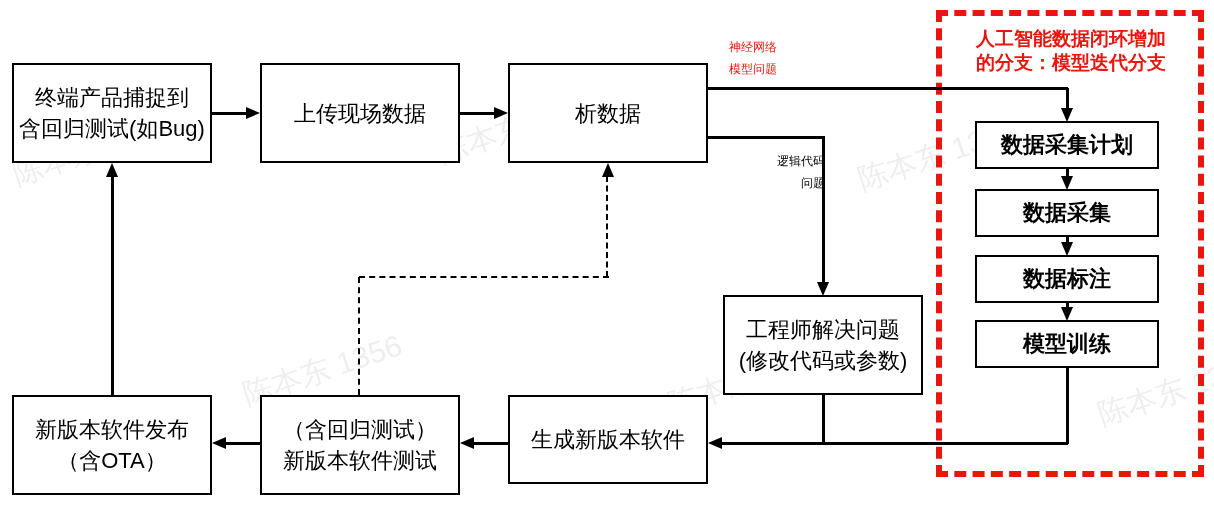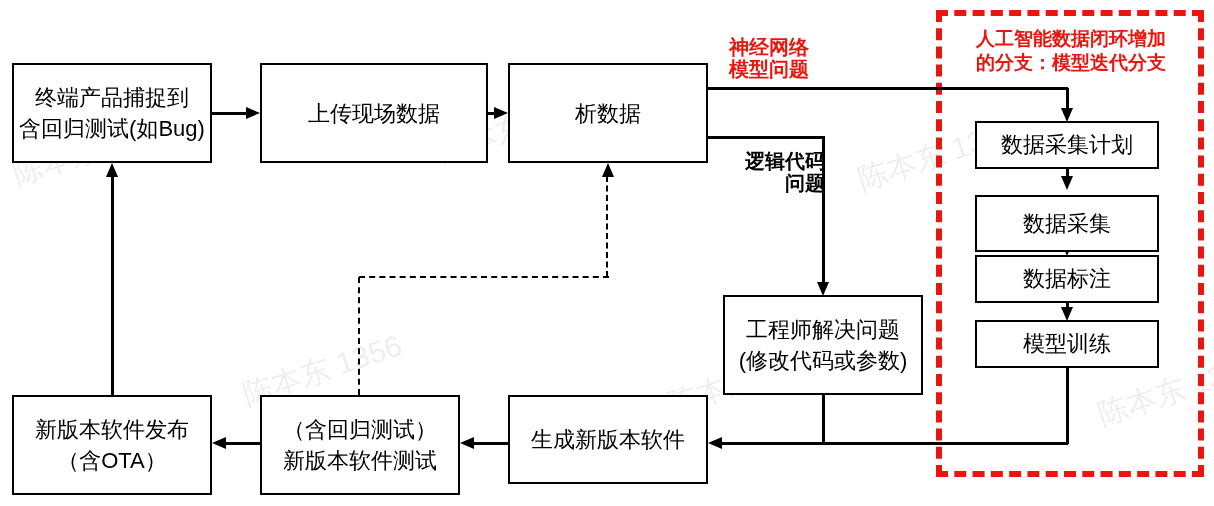--- a/index.html
+++ b/index.html
@@ -8,21 +8,21 @@
   .canvas {
     position:relative; width:1214px; height:506px; background:#ffffff;
     overflow:hidden;
   }
   
   .node {
     position:absolute; background:#ffffff; border:2.5px solid #000;
     display:flex; flex-direction:column; justify-content:center; align-items:center;
     text-align:center; font-size:22px; line-height:31px; color:#000;
   }
-  .node-sm { line-height:28px; }
+  .node-sm { line-height:28px;font-weight:bold; }
   
   .hl { position:absolute; height:2.5px; background:#000; }
   .vl { position:absolute; width:2.5px; background:#000; }
   
   .dvl { position:absolute; width:0; border-left:2.5px dashed #000; }
   .dhl { position:absolute; height:0; border-top:2.5px dashed #000; }
   
   .ah { position:absolute; width:0; height:0; }
   .ah-right { border-top:6px solid transparent; border-bottom:6px solid transparent; border-left:14px solid #000; }
   .ah-left  { border-top:6px solid transparent; border-bottom:6px solid transparent; border-right:14px solid #000; }
@@ -32,21 +32,21 @@
   .branch-box {
     position:absolute; left:936px; top:10px; width:268px; height:467px;
     border:6px dashed #e8160f; background:transparent;
   }
   .branch-title {
     position:absolute; left:948px; top:27px; width:246px;
     color:#e8160f; font-weight:bold; font-size:19px; line-height:24px;
     text-align:center;
   }
   
-  .edge-label { position:absolute; font-size:20px; line-height:22px;font-weight:bold; }
+  .edge-label { position:absolute; font-size:12px; line-height:22px; }
   .edge-label.red { color:#e8160f; }
   .edge-label.center { text-align:right; }
   
   .wm {
     position:absolute; font-size:30px; color:rgba(90,90,90,0.10);
     transform:rotate(-18deg); white-space:nowrap; pointer-events:none;
   }
   .line { display:block; }
 </style>
 </head>
@@ -117,21 +117,21 @@
   <div class="dvl" style="left:358px;top:277px;height:118px"></div>
   <div class="dhl" style="left:359px;top:276px;width:250px"></div>
   <div class="dvl" style="left:606px;top:176px;height:101px"></div>
   <div class="ah ah-up" style="left:602px;top:163px"></div>
 
   <div class="node" style="left:12px;top:63px;width:200px;height:100px">
     <span class="line">终端产品捕捉到</span>
     <span class="line">含回归测试(如Bug)</span>
   </div>
 
-  <div class="node" style="left:260px;top:63px;width:228px;height:100px">
+  <div class="node" style="left:260px;top:63px;width:200px;height:100px">
     <span class="line">上传现场数据</span>
   </div>
 
   <div class="node" style="left:508px;top:63px;width:200px;height:100px">
     <span class="line">析数据</span>
   </div>
 
   <div class="node" style="left:723px;top:295px;width:200px;height:100px">
     <span class="line">工程师解决问题</span>
     <span class="line">(修改代码或参数)</span>
@@ -148,21 +148,21 @@
 
   <div class="node" style="left:12px;top:395px;width:200px;height:100px">
     <span class="line">新版本软件发布</span>
     <span class="line">（含OTA）</span>
   </div>
 
   <div class="node node-sm" style="left:975px;top:121px;width:184px;height:48px">
     <span class="line">数据采集计划</span>
   </div>
 
-  <div class="node node-sm" style="left:975px;top:195px;width:184px;height:57px">
+  <div class="node node-sm" style="left:975px;top:189px;width:184px;height:48px">
     <span class="line">数据采集</span>
   </div>
 
   <div class="node node-sm" style="left:975px;top:255px;width:184px;height:48px">
     <span class="line">数据标注</span>
   </div>
 
   <div class="node node-sm" style="left:975px;top:320px;width:184px;height:48px">
     <span class="line">模型训练</span>
   </div>

